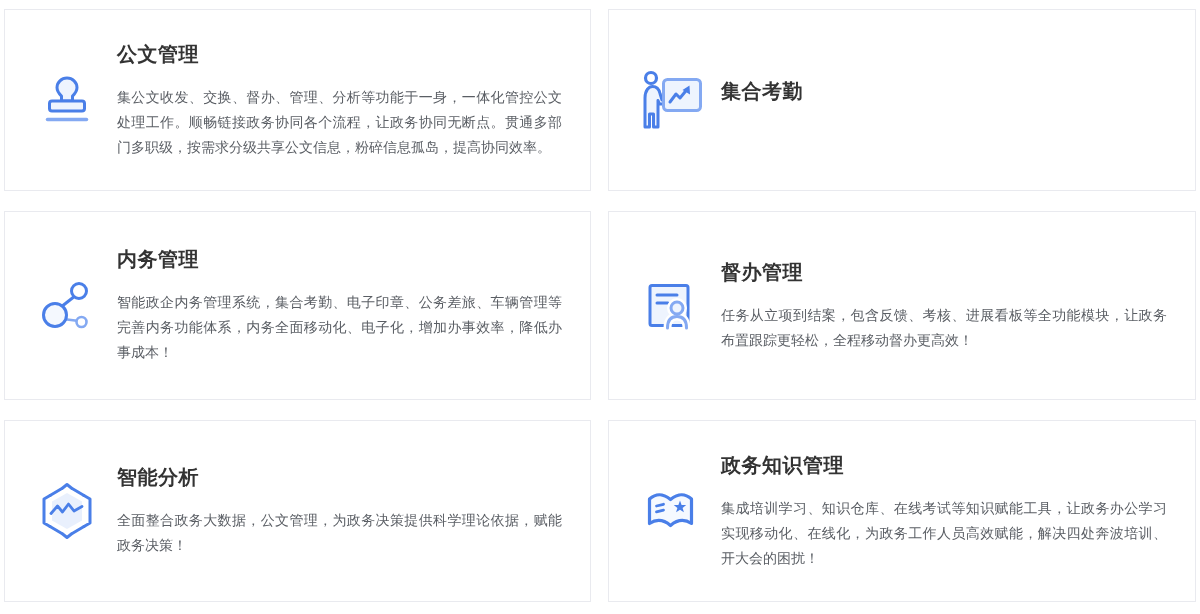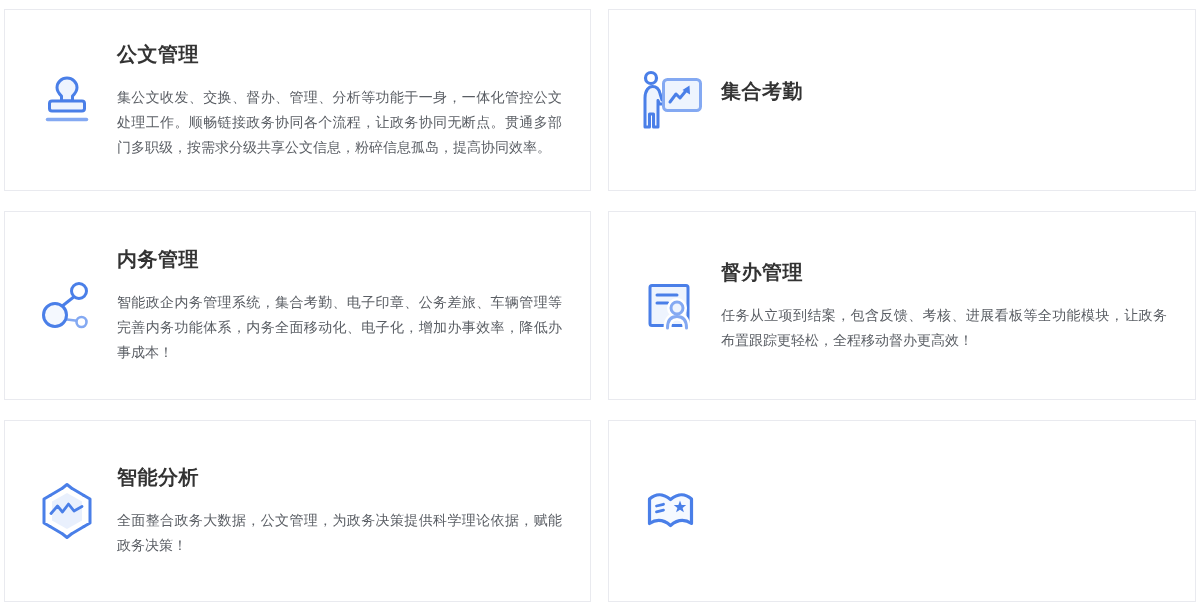--- a/index.html
+++ b/index.html
@@ -159,15 +159,19 @@
 
   <div class="feature-card">
     <div class="icon-col">
       <svg width="52" height="48" viewBox="0 0 52 48">
         <path class="s1" stroke-width="3.2" stroke-linejoin="round" fill="#f5f9ff" d="M4.5 12 C12 5.5 18.5 7 25.5 12.5 C32.5 7 39 5.5 46.5 12 L46.5 36.5 C39 31.5 32.5 32.5 25.5 38.5 C18.5 32.5 12 31.5 4.5 36.5 Z"></path>
         <line class="s1" x1="11.5" y1="19" x2="18.5" y2="17.3" stroke-width="2.8" stroke-linecap="round"></line>
         <line class="s1" x1="11.5" y1="24.8" x2="18.5" y2="23.1" stroke-width="2.8" stroke-linecap="round"></line>
         <polygon class="f-accent" points="35,13.5 36.6,17.9 41.2,18.1 37.6,20.9 38.9,25.3 35,22.7 31.1,25.3 32.4,20.9 28.8,18.1 33.4,17.9"></polygon>
       </svg>
     </div>
+    <div class="text-col">
+      <h3 class="card-title">政务知识管理</h3>
+      <p class="card-desc">集成培训学习、知识仓库、在线考试等知识赋能工具，让政务办公学习实现移动化、在线化，为政务工作人员高效赋能，解决四处奔波培训、开大会的困扰！</p>
+    </div>
   </div>
 
 </div>
 
 </body></html>

